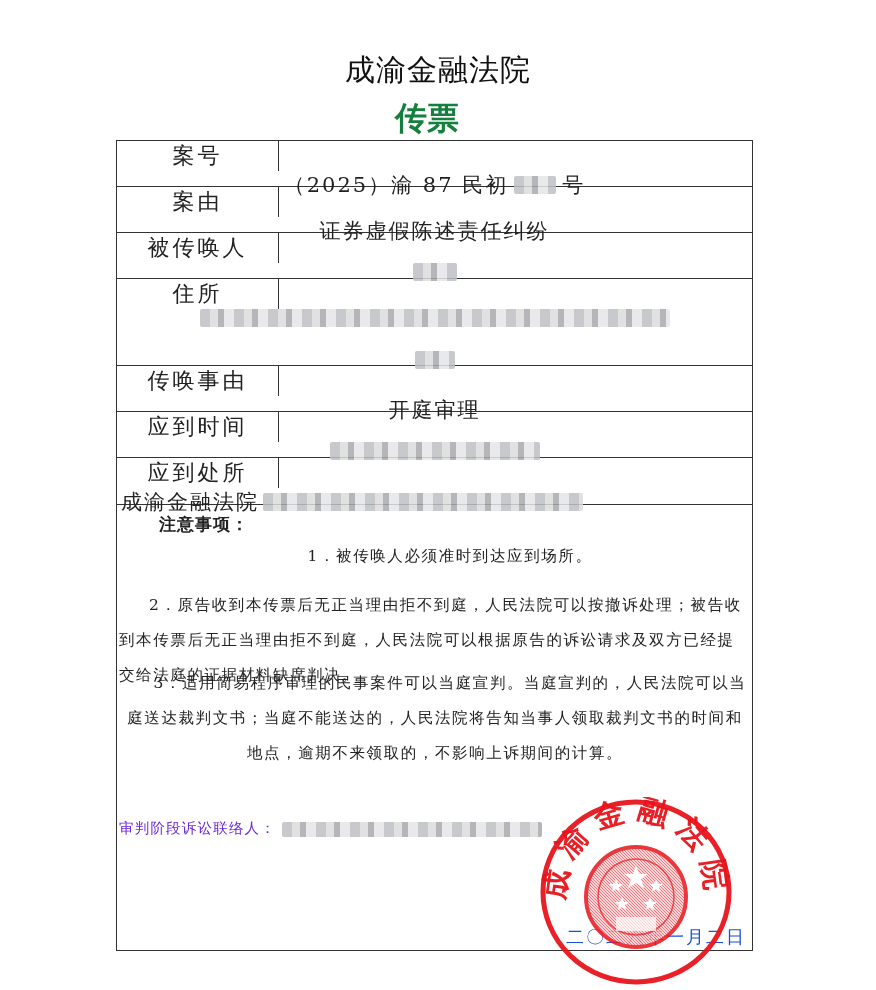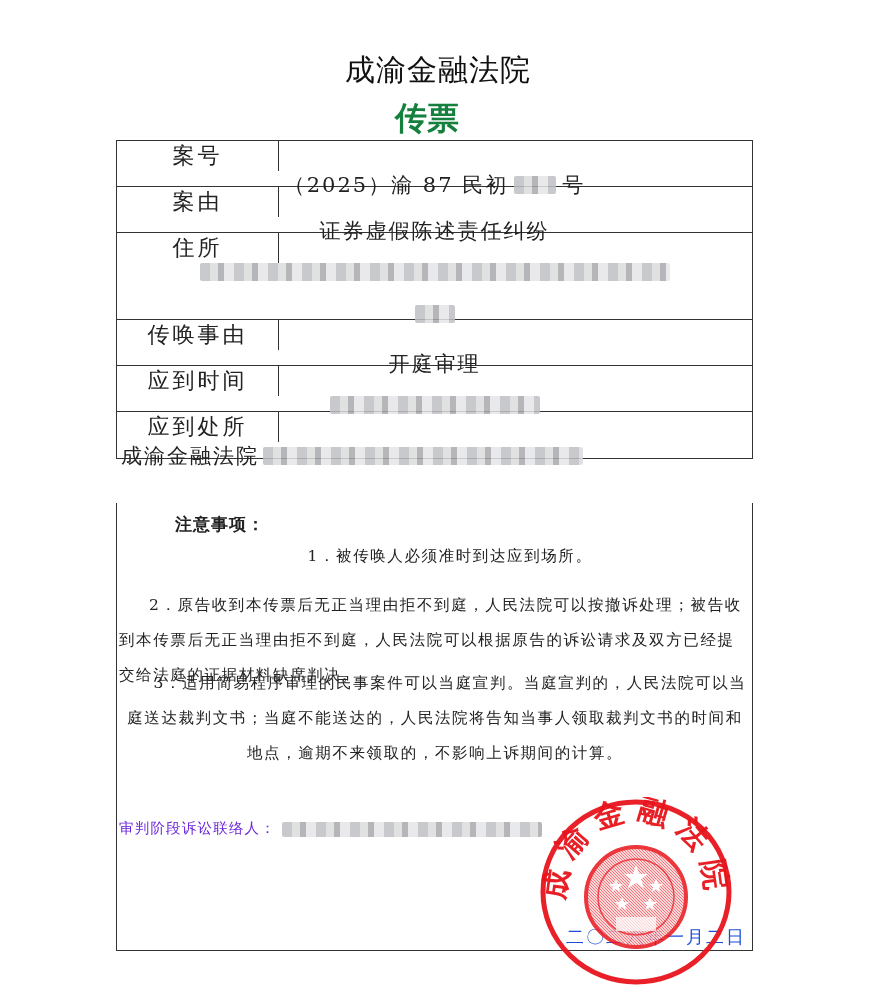--- a/index.html
+++ b/index.html
@@ -16,21 +16,21 @@
   .lab { width:161px; border-right:1.2px solid #333; display:flex; align-items:center;
          justify-content:center; font-size:22px; letter-spacing:3px; color:#222; flex:none; }
   .val { flex:1; display:flex; align-items:center; justify-content:center; font-size:21px;
          letter-spacing:2px; color:#222; position:relative; }
   .val.left { justify-content:flex-start; padding-left:4px; }
   .blur { display:inline-block; height:18px; border-radius:2px;
           background:repeating-linear-gradient(90deg,#bfc0c4 0 10px,#dcdcde 10px 18px,#a9aaae 18px 24px,#e6e6e8 24px 34px);
           opacity:.85; filter:blur(.6px); }
   .notice { position:absolute; left:116px; top:503px; width:637px; height:448px;
             border:1.5px solid #333; border-top:none; box-sizing:border-box; }
-  .notice-title { position:absolute; left:58px; top:10px; font-size:17px; font-weight:bold; letter-spacing:1px; }
+  .notice-title { position:absolute; left:42px; top:10px; font-size:17px; font-weight:bold; letter-spacing:1px; }
   .para { position:absolute; left:2px; width:632px; font-size:15.5px; line-height:35px;
           letter-spacing:1.6px; color:#222; }
   .para .indent { display:inline-block; width:30px; }
   .contact { position:absolute; left:2px; font-size:14.5px; letter-spacing:1.2px; color:#6d28d9; }
   .date { position:absolute; right:6px; top:422px; font-size:18px; letter-spacing:2px; color:#1d4ed8; }
   .seal { position:absolute; left:538px; top:797px; width:196px; height:190px; pointer-events:none; }
 </style>
 </head>
 <body>
 
@@ -42,20 +42,26 @@
     <div class="lab">案号</div>
     <div class="val">
       <span>（2025）渝 87 民初</span>
       <span class="blur" style="width:42px;margin:0 6px;"></span>
       <span>号</span>
     </div>
   </div>
   <div class="row" style="height:46px">
     <div class="lab">案由</div>
     <div class="val">证券虚假陈述责任纠纷</div>
+  </div>
+  <div class="row" style="height:46px">
+    <div class="lab">被传唤人</div>
+    <div class="val">
+      <span class="blur" style="width:44px;"></span>
+    </div>
   </div>
   <div class="row" style="height:87px">
     <div class="lab">住所</div>
     <div class="val" style="flex-direction:column;">
       <span class="blur" style="width:470px;margin-bottom:24px;"></span>
       <span class="blur" style="width:40px;"></span>
     </div>
   </div>
   <div class="row" style="height:46px">
     <div class="lab">传唤事由</div>

